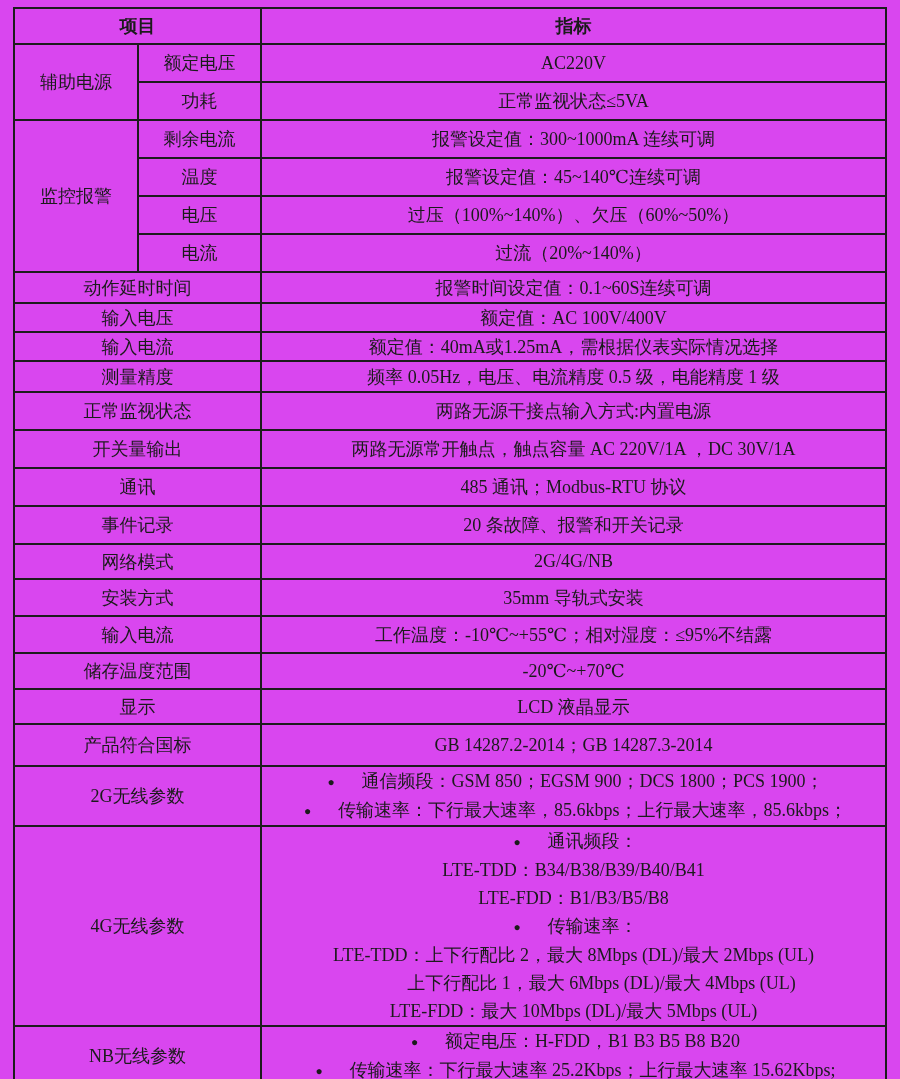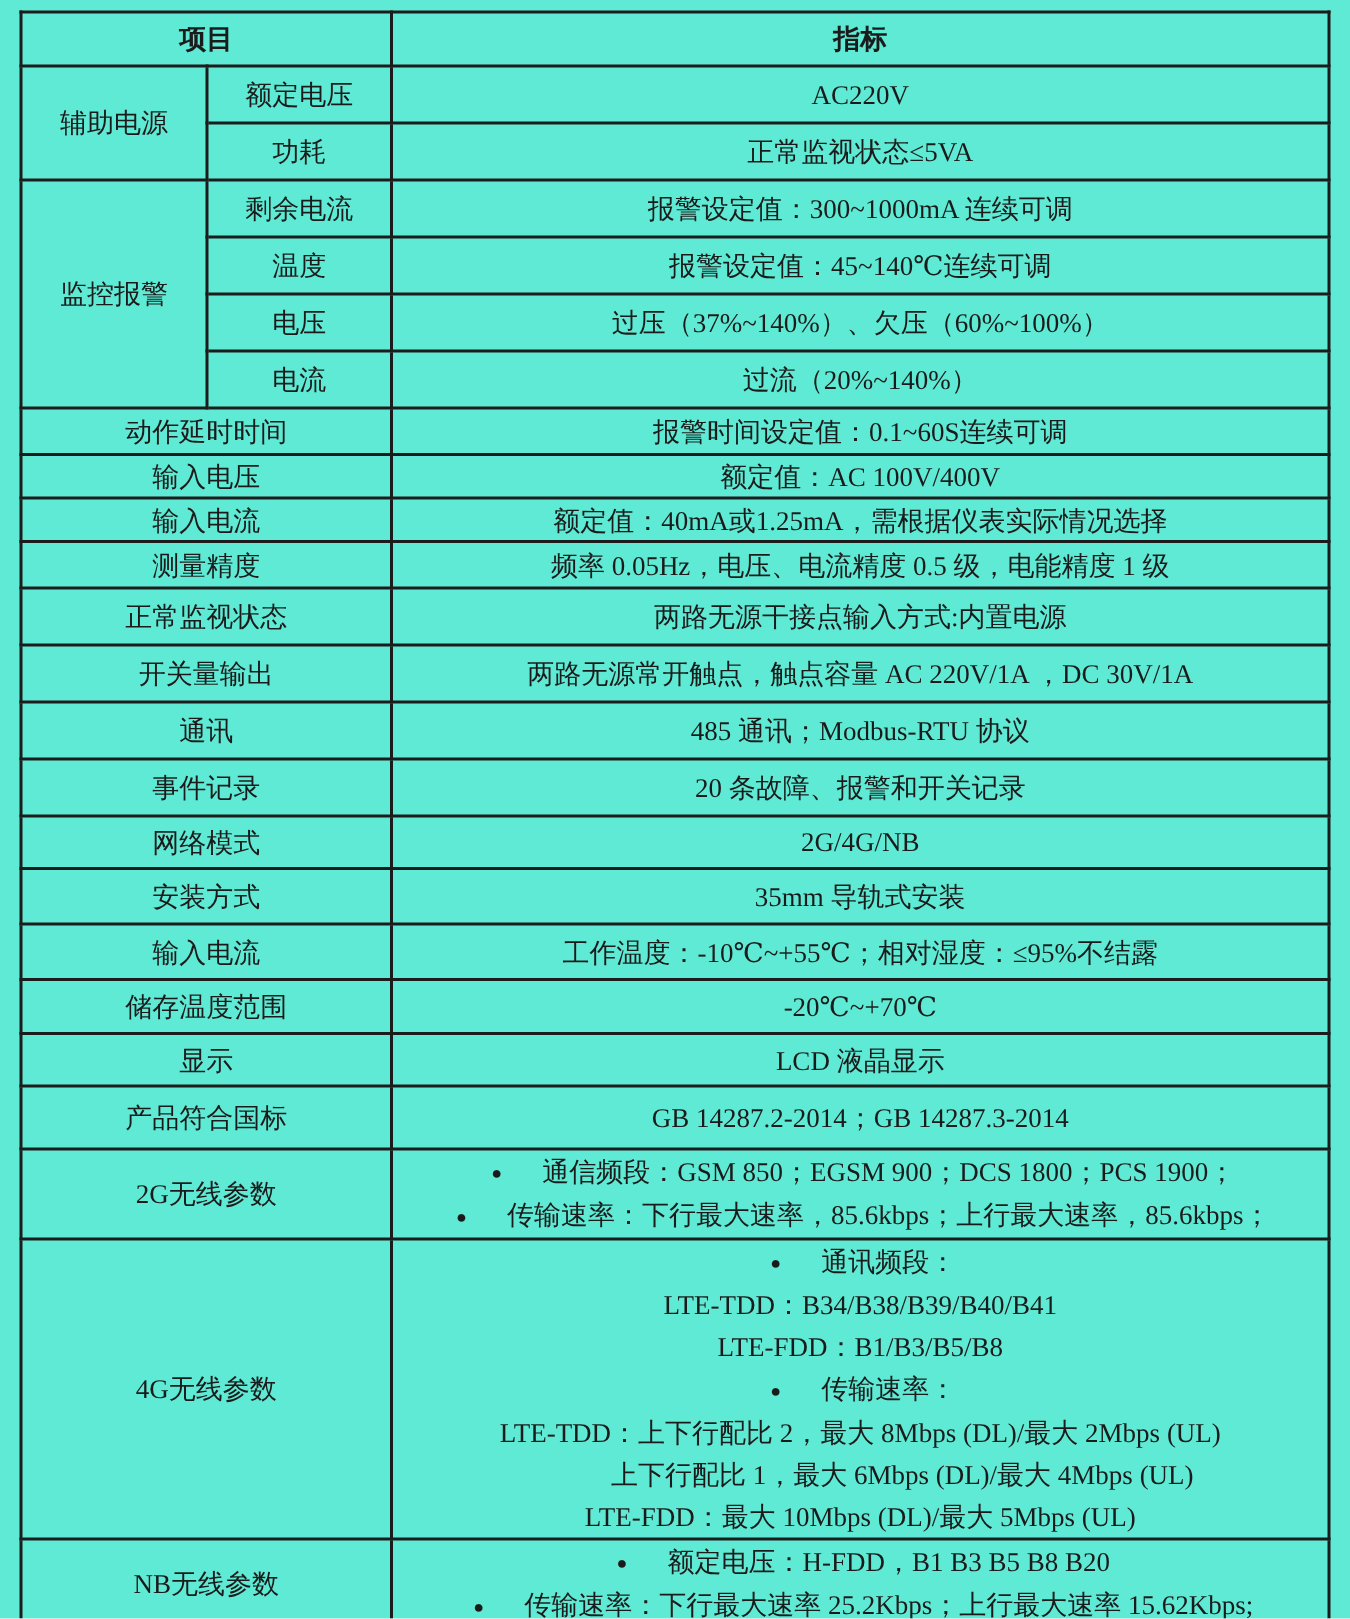--- a/index.html
+++ b/index.html
@@ -6,21 +6,21 @@
   html, body {
     width: 900px;
     background: #ffffff;
     font-family: "Liberation Serif", "DejaVu Serif", serif;
     color: #1b1b1b;
   }
   .page {
     position: relative;
     width: 900px;
     height: 1079px;
-    background: #5eead4;
+    background: #d946ef;
     overflow: hidden;
   }
   table.spec {
     position: absolute;
     left: 13px;
     top: 7px;
     width: 872px;
     border-collapse: collapse;
     table-layout: fixed;
   }
@@ -89,21 +89,21 @@
       <td rowspan="4">监控报警</td>
       <td>剩余电流</td>
       <td>报警设定值：300~1000mA 连续可调</td>
     </tr>
     <tr style="height:38px;margin-left:32px;">
       <td>温度</td>
       <td>报警设定值：45~140℃连续可调</td>
     </tr>
     <tr style="height:38px;">
       <td>电压</td>
-      <td>过压（37%~140%）、欠压（60%~100%）</td>
+      <td>过压（100%~140%）、欠压（60%~50%）</td>
     </tr>
     <tr style="height:38px;">
       <td>电流</td>
       <td>过流（20%~140%）</td>
     </tr>
 
     <tr style="height:31px;">
       <td colspan="2">动作延时时间</td>
       <td>报警时间设定值：0.1~60S连续可调</td>
     </tr>

